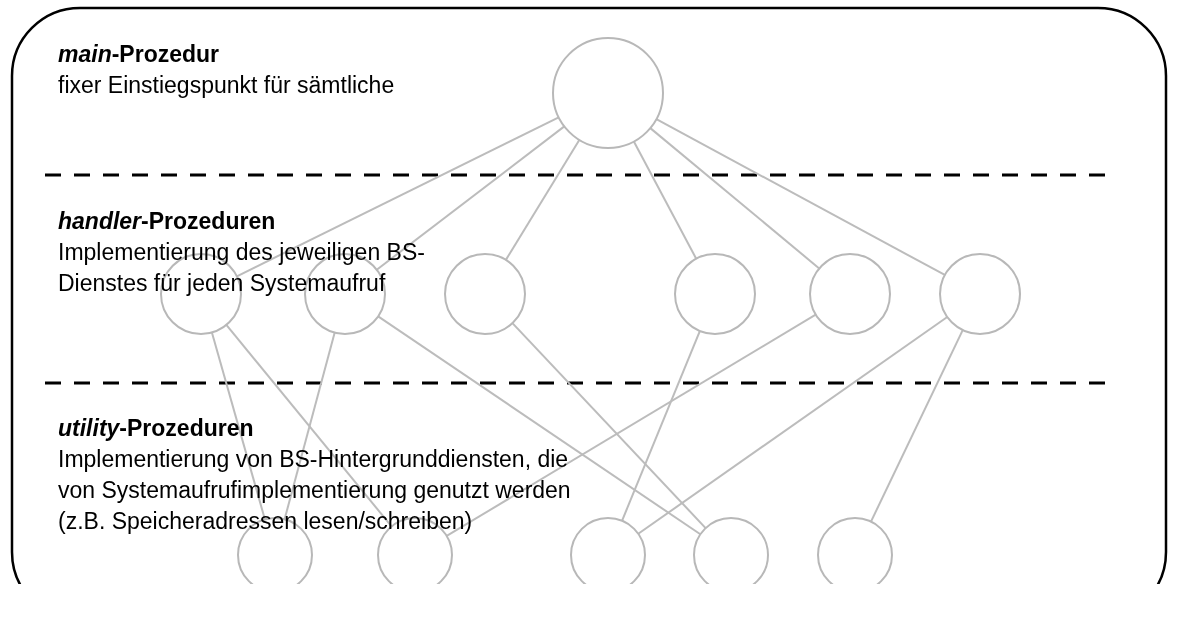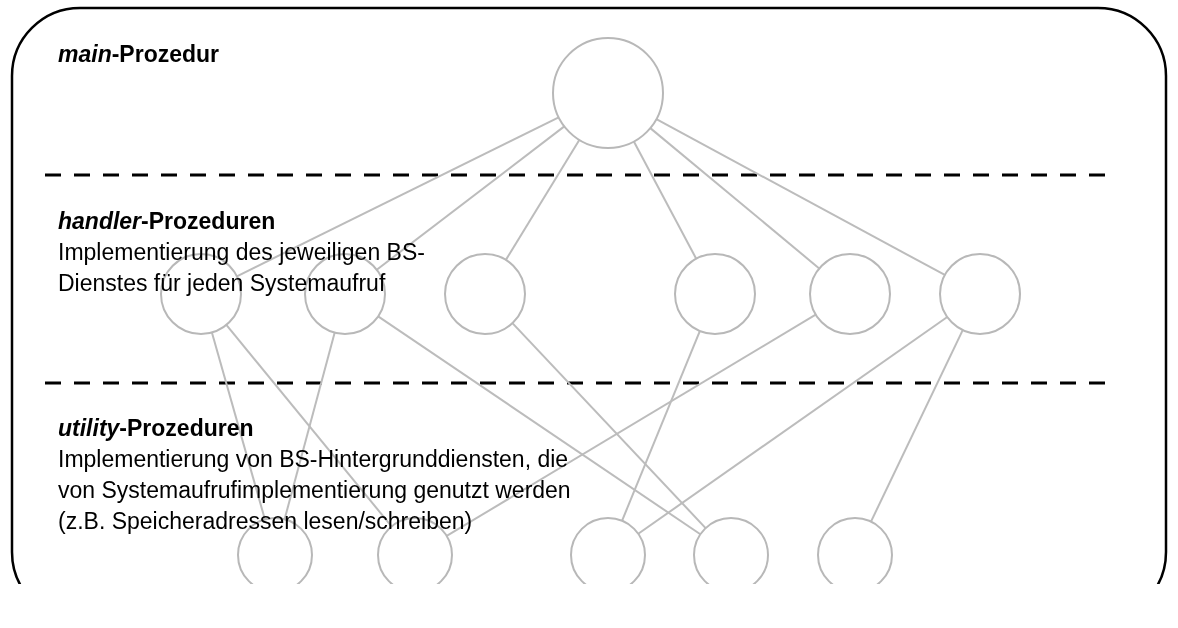--- a/index.html
+++ b/index.html
@@ -57,20 +57,21 @@
       <circle cx="980" cy="294" r="40" fill="#ffffff" stroke="#b8b8b8" stroke-width="2"></circle>
       <circle cx="275" cy="555" r="37" fill="#ffffff" stroke="#b8b8b8" stroke-width="2"></circle>
       <circle cx="415" cy="555" r="37" fill="#ffffff" stroke="#b8b8b8" stroke-width="2"></circle>
       <circle cx="608" cy="555" r="37" fill="#ffffff" stroke="#b8b8b8" stroke-width="2"></circle>
       <circle cx="731" cy="555" r="37" fill="#ffffff" stroke="#b8b8b8" stroke-width="2"></circle>
       <circle cx="855" cy="555" r="37" fill="#ffffff" stroke="#b8b8b8" stroke-width="2"></circle>
     </svg>
 
   <div class="layer-label label-main">
     <div class="heading"><span class="em">main</span><span>-Prozedur</span></div>
+    <div>fixer Einstiegspunkt für sämtliche</div>
   </div>
 
   <div class="layer-label label-handler">
     <div class="heading"><span class="em">handler</span><span>-Prozeduren</span></div>
     <div>Implementierung des jeweiligen BS-</div>
     <div>Dienstes für jeden Systemaufruf</div>
   </div>
 
   <div class="layer-label label-utility">
     <div class="heading"><span class="em">utility</span><span>-Prozeduren</span></div>

